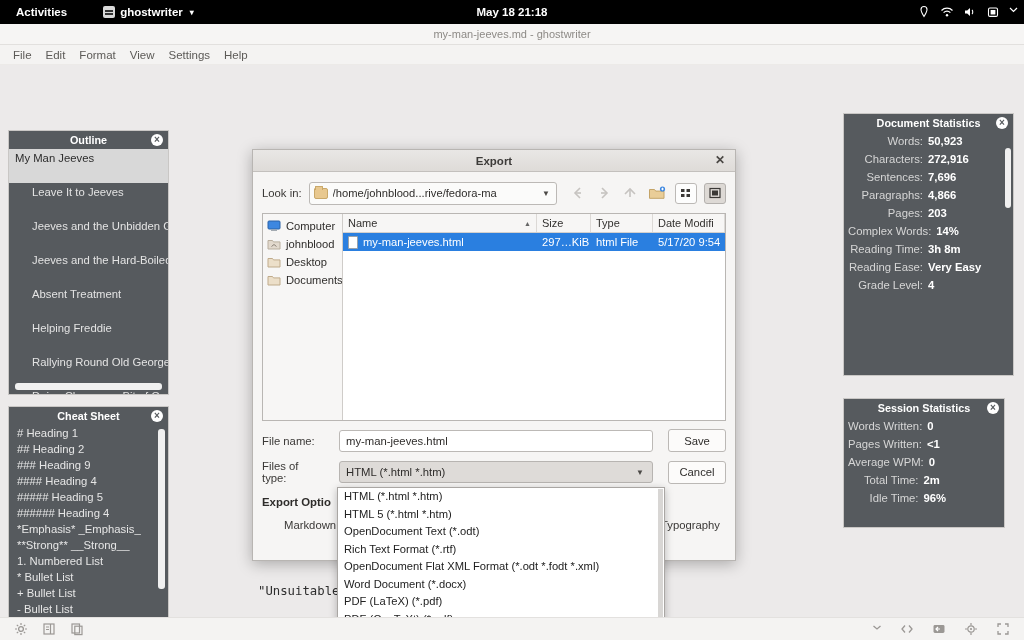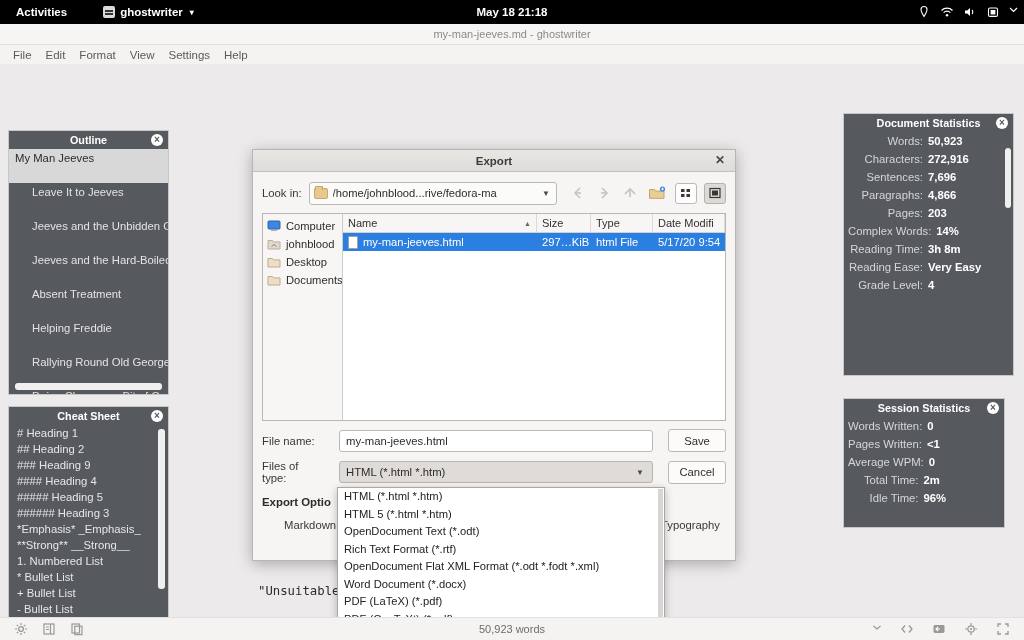--- a/index.html
+++ b/index.html
@@ -373,21 +373,21 @@
         <div class="panel-head">
           <span>Cheat Sheet</span>
           <span class="panel-close">×</span>
         </div>
         <div class="panel-body">
           <div class="cheat-row"># Heading 1</div>
           <div class="cheat-row">## Heading 2</div>
           <div class="cheat-row">### Heading 9</div>
           <div class="cheat-row">#### Heading 4</div>
           <div class="cheat-row">##### Heading 5</div>
-          <div class="cheat-row">###### Heading 3</div>
+          <div class="cheat-row">###### Heading 4</div>
           <div class="cheat-row">*Emphasis* _Emphasis_</div>
           <div class="cheat-row">**Strong** __Strong__</div>
           <div class="cheat-row">1. Numbered List</div>
           <div class="cheat-row">* Bullet List</div>
           <div class="cheat-row">+ Bullet List</div>
           <div class="cheat-row">- Bullet List</div>
           <div class="vscroll"></div>
 
         </div>
       </div>
@@ -640,21 +640,20 @@
               <path d="M4 5h3M4 7.5h3" stroke="#9b9895" stroke-width="1"></path>
             </svg>
         </span>
         <span class="sb-ico">
           <svg viewBox="0 0 14 14" width="14" height="14">
               <rect x="2" y="2" width="7.5" height="9" fill="none" stroke="#9b9895" stroke-width="1.2"></rect>
               <rect x="4.8" y="4.2" width="7.2" height="8.4" fill="none" stroke="#9b9895" stroke-width="1.2"></rect>
             </svg>
         </span>
       </div>
-      <div class="sb-center">50,923 words</div>
       <div class="sb-right">
         <span class="sb-ico" style="width:10px">
           <svg viewBox="0 0 10 10" width="10" height="10">
               <path d="M1.5 4l3.5 3 3.5-3" stroke="#9b9895" stroke-width="1.3" fill="none"></path>
             </svg>
         </span>
         <span class="sb-ico">
           <svg viewBox="0 0 14 14" width="14" height="14">
               <path d="M5 3.5L2 7l3 3.5M9 3.5L12 7l-3 3.5" stroke="#9b9895" stroke-width="1.3" fill="none"></path>
             </svg>

